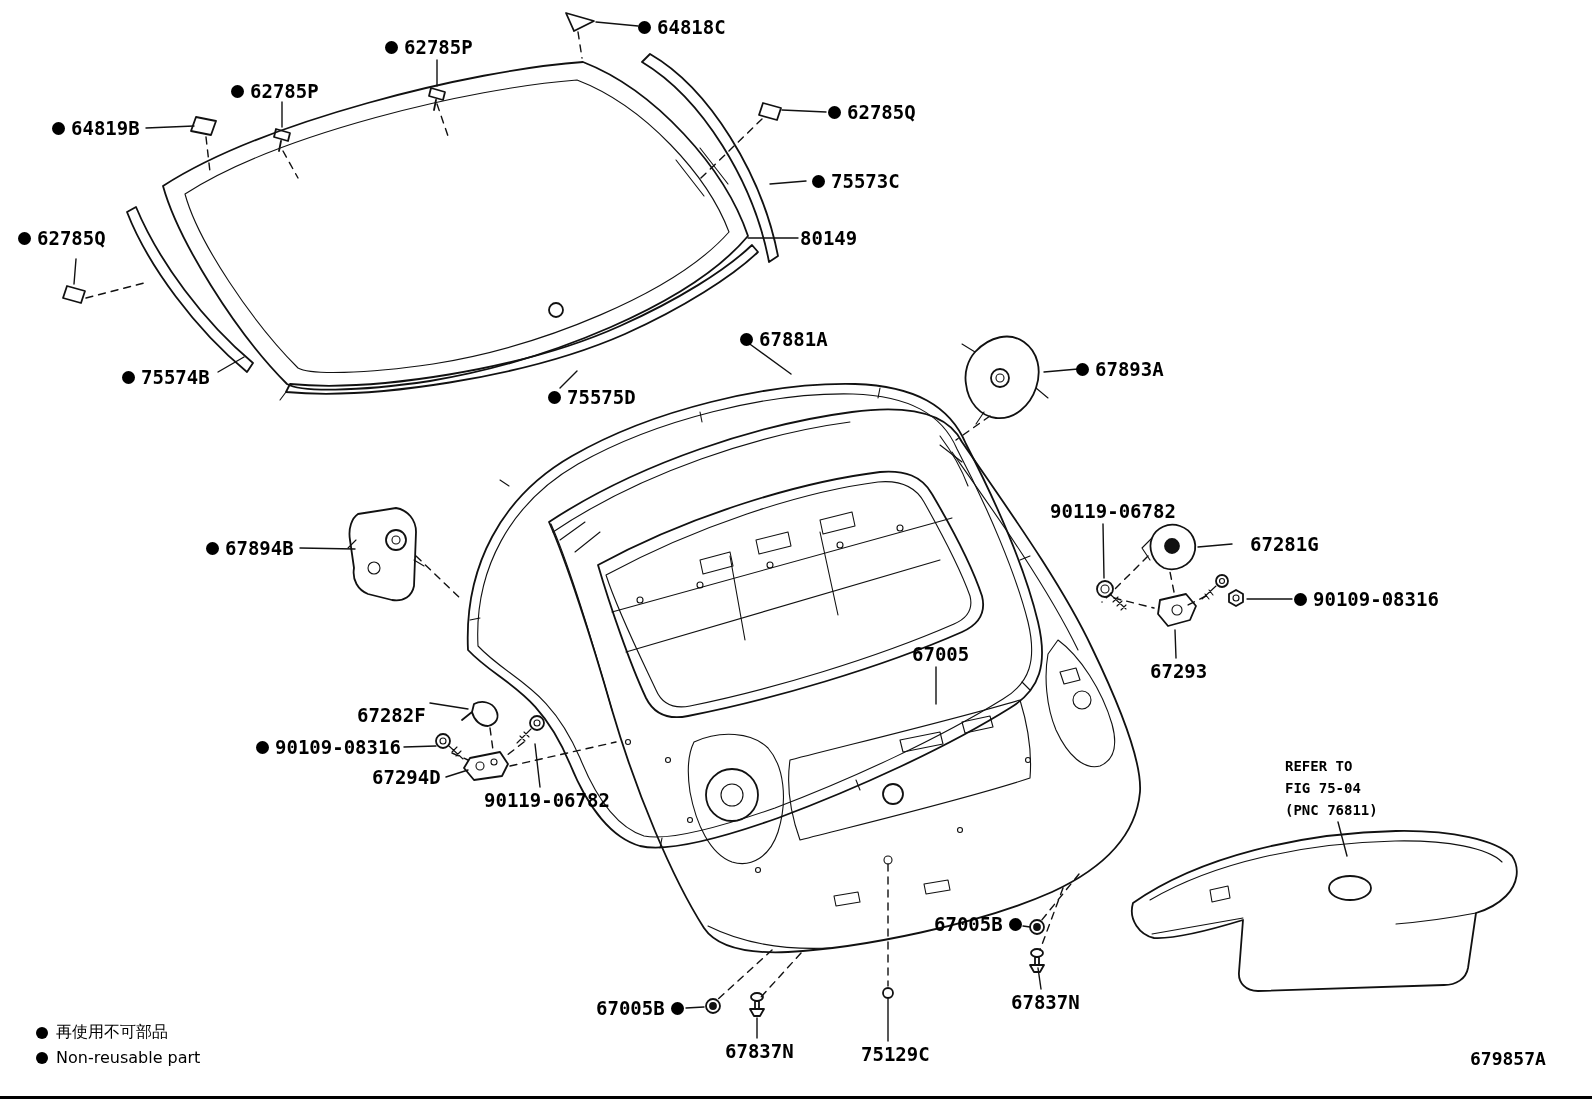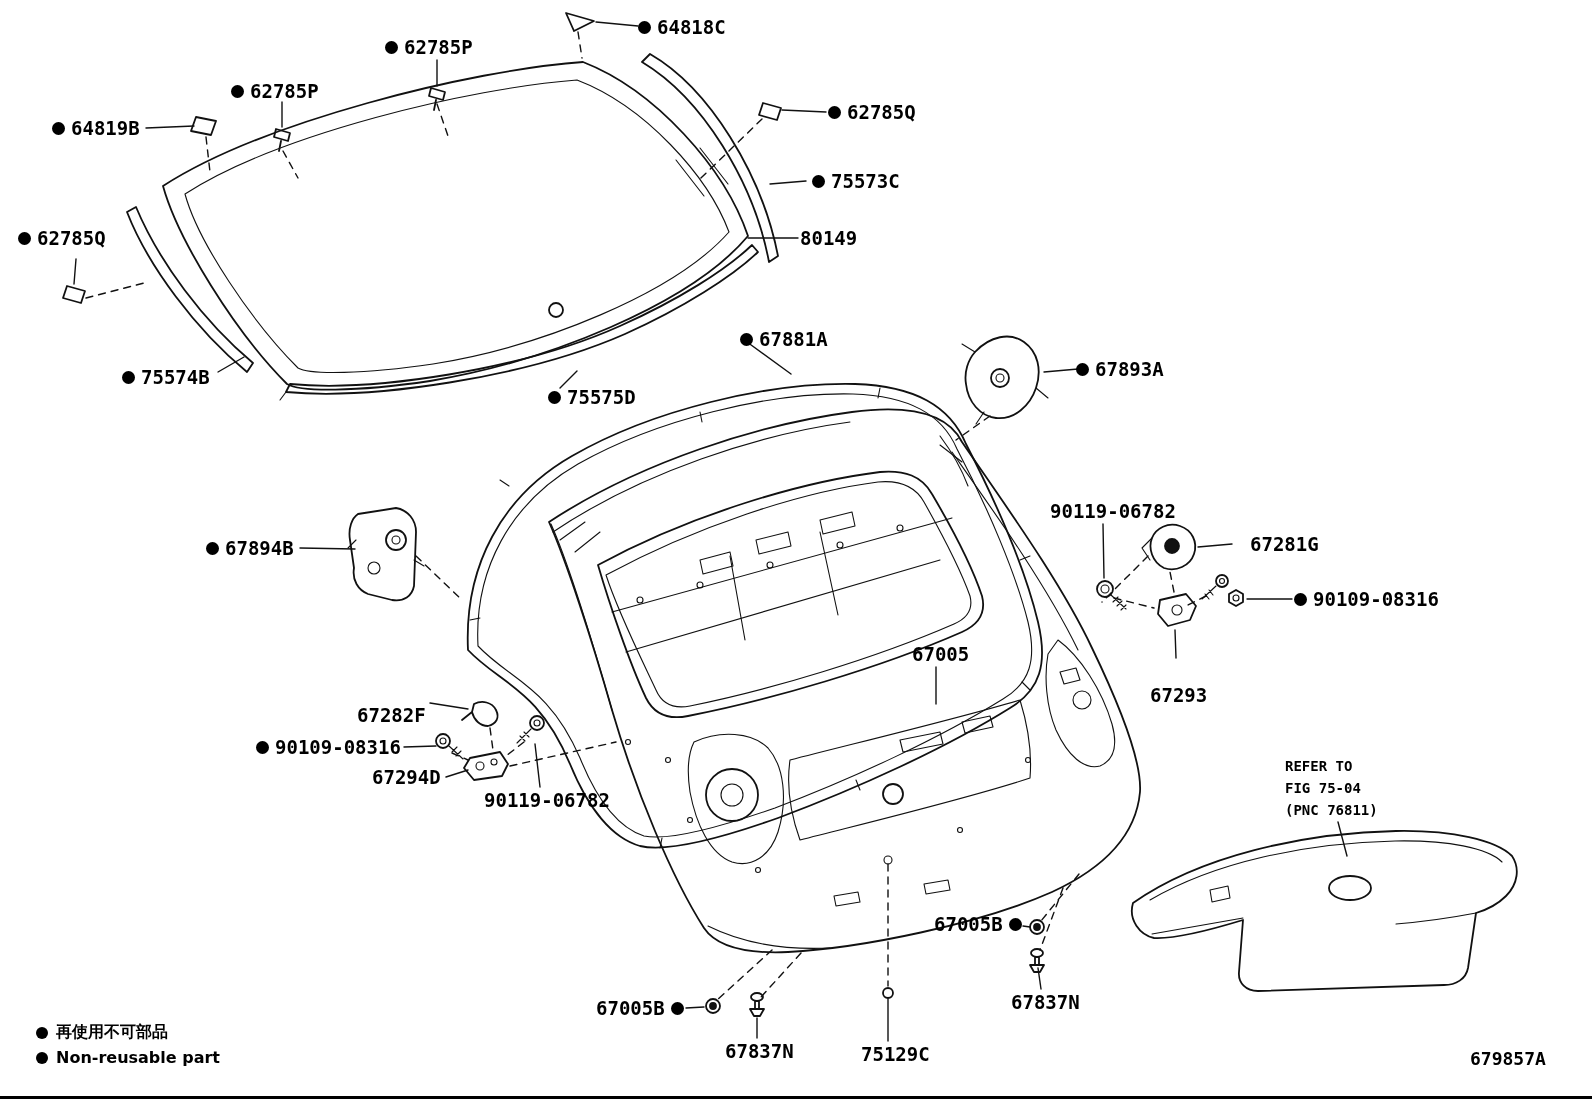--- a/index.html
+++ b/index.html
@@ -11,21 +11,21 @@
   .thin{stroke-width:1.1;}
   .dash{stroke-dasharray:7 6;stroke-width:1.4;}
   .leader{stroke-width:1.4;}
   .labels-layer{position:absolute;left:0;top:0;width:100%;height:100%;}
   .part-label{position:absolute;display:flex;align-items:center;gap:6px;
               font-weight:700;font-size:19px;line-height:22px;color:#000;white-space:nowrap;}
   .part-label .bullet{width:13px;height:13px;border-radius:50%;background:#000;flex:0 0 auto;}
   .note-block{position:absolute;left:1285px;top:755px;font-weight:700;font-size:14px;line-height:22px;color:#000;}
   .footer-code{position:absolute;left:1470px;top:1048px;font-weight:700;font-size:18px;color:#000;}
   .legend{position:absolute;left:36px;top:1020px;font-family:"DejaVu Sans","Liberation Sans",sans-serif;
-          font-size:16px;color:#000;font-weight:bold;}
+          font-size:16px;color:#000;}
   .legend-row{display:flex;align-items:center;gap:8px;height:25px;}
   .legend-row .bullet{width:12px;height:12px;border-radius:50%;background:#000;}
   .bottom-rule{position:absolute;left:0;right:0;bottom:0;height:3px;background:#000;}
 </style>
 </head>
 <body>
 
 <div class="stage">
 
   <svg width="1592" height="1099" viewBox="0 0 1592 1099">
@@ -309,21 +309,21 @@
       <div class="part-label" style="left: 1050px; top: 500px;">
         <span>90119-06782</span>
       </div>
       <div class="part-label" style="left: 1234px; top: 533px; margin-left: 16px;">
         <span>67281G</span>
       </div>
       <div class="part-label" style="left: 1294px; top: 588px;">
         <span class="bullet"></span>
         <span>90109-08316</span>
       </div>
-      <div class="part-label" style="left: 1150px; top: 660px; margin-top: 24px;">
+      <div class="part-label" style="left: 1150px; top: 660px;">
         <span>67293</span>
       </div>
       <div class="part-label" style="left: 912px; top: 643px; justify-content: center;">
         <span>67005</span>
       </div>
       <div class="part-label" style="left: 357px; top: 692px; margin-top: 12px;">
         <span>67282F</span>
       </div>
       <div class="part-label" style="left: 256px; top: 736px;">
         <span class="bullet"></span>

